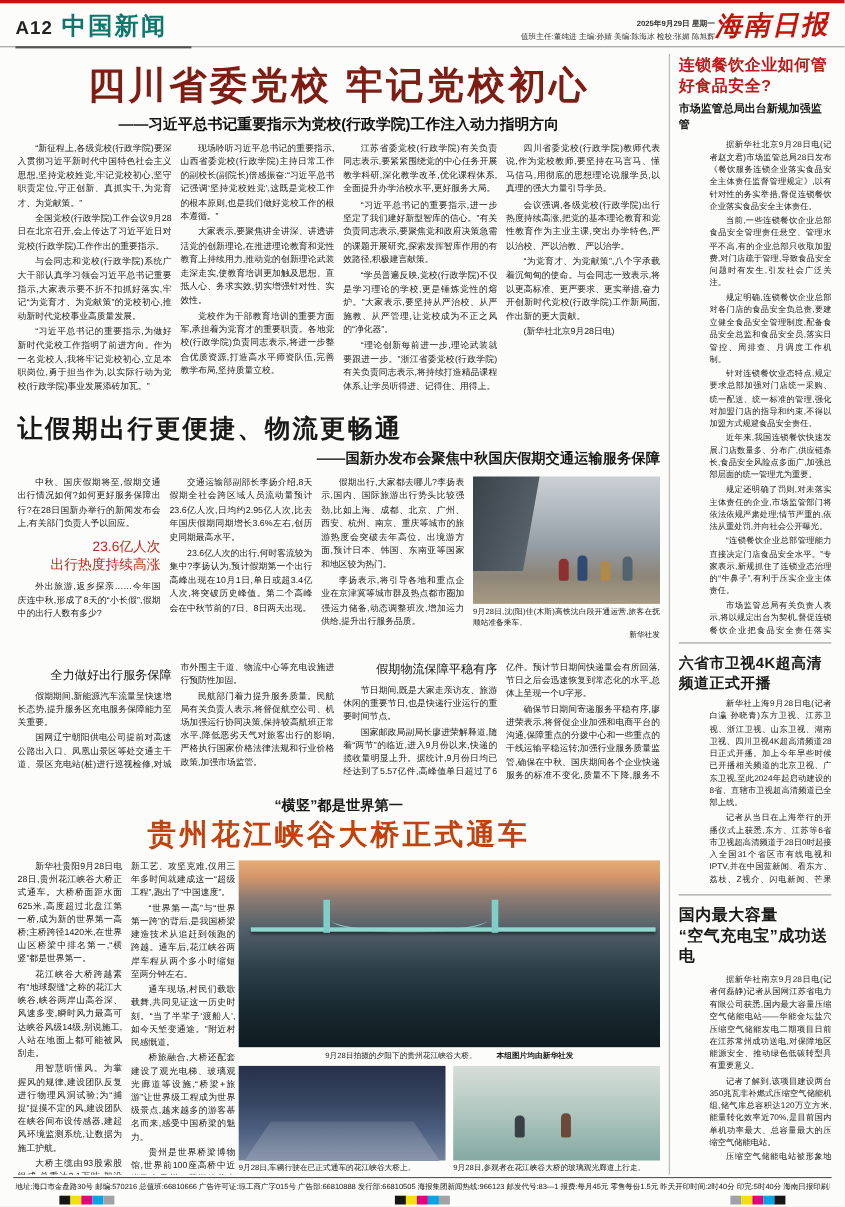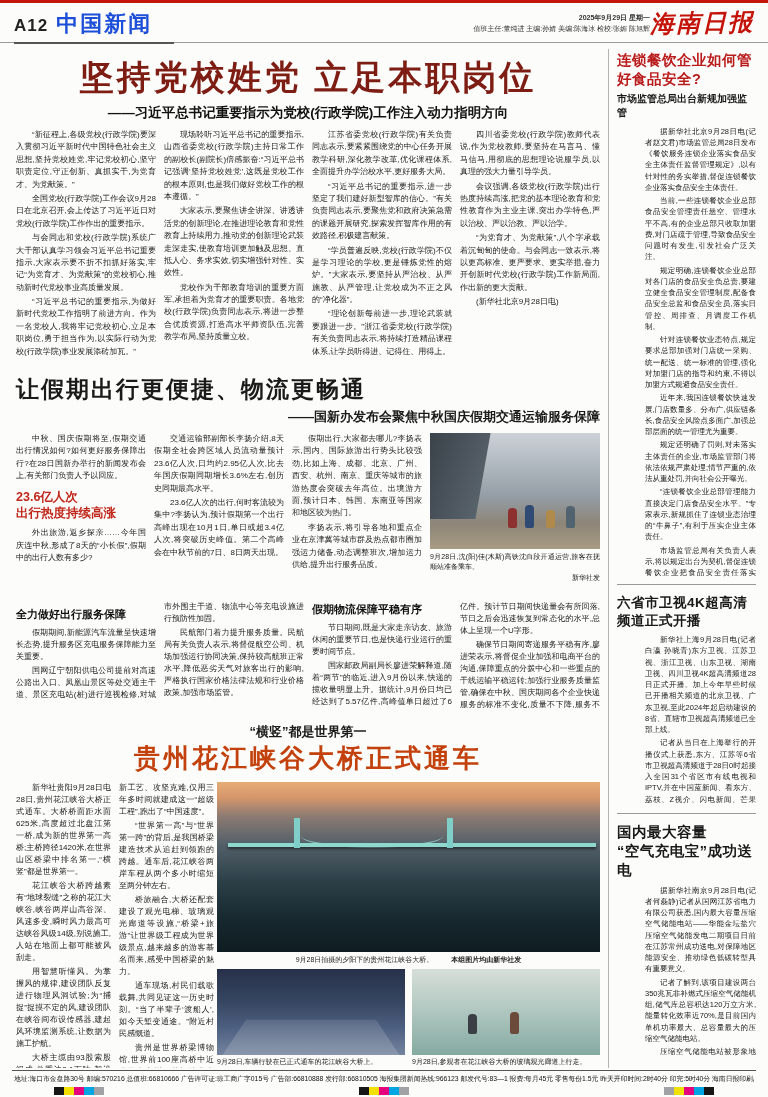--- a/index.html
+++ b/index.html
@@ -7,22 +7,22 @@
   body { font-family:"Liberation Sans","DejaVu Sans",sans-serif; color:#1a1a1a; }
   .page { width:768px; height:1097px; background:#fcfcfa; margin:0 auto; overflow:hidden;
           display:flex; flex-direction:column; }
   .topline { height:3px; background:#c3170c; flex:none; }
 
   
   header { flex:none; display:flex; justify-content:space-between; align-items:flex-end;
            padding:4px 14px 3px 14px; border-bottom:1px solid #9a9a9a; position:relative; }
   header .left { display:flex; align-items:baseline; gap:8px; }
   .pageno { font-size:17px; font-weight:bold; color:#222; letter-spacing:1px; }
-  .section { font-size:22px; font-weight:bold; color:#1d4ed8; letter-spacing:2px; }
-  header .right { display:flex; align-items:center; }
+  .section { font-size:22px; font-weight:bold; color:#0f766e; letter-spacing:2px; }
+  header .right { display:flex; align-items:flex-end; }
   .meta { text-align:right; font-size:7px; line-height:1.6; color:#333; }
   .meta .date { font-weight:bold; }
   .brand { font-family:"DejaVu Serif","Liberation Serif",serif; font-style:italic; font-weight:bold;
            font-size:24px; color:#c41309; transform:rotate(-1deg); letter-spacing:2px; }
   .hdr-underline { position:absolute; left:14px; bottom:-2px; width:160px; height:2px; background:#555; }
 
   
   .content { flex:1; display:flex; padding:6px 12px 0 16px; overflow:hidden; }
   .main-col { width:592px; flex:none; padding-right:8px; }
   .sidebar  { flex:1; border-left:1px solid #b3b3b3; padding-left:8px; overflow:hidden; }
@@ -38,21 +38,21 @@
                letter-spacing:3px; margin:6px 0 3px; }
   .story1 h2 { text-align:center; font-size:13.5px; font-weight:bold; color:#111; margin:0 0 7px; }
   .s1body { height:236px; overflow:hidden; font-size:8px; line-height:1.55; }
 
   
   .story2 h1 { font-size:23px; font-weight:bold; letter-spacing:2px; margin:9px 0 3px; }
   .story2 h2 { text-align:right; font-size:13px; font-weight:bold; margin:0 0 7px; }
   .row1 { display:flex; gap:8px; height:164px; overflow:hidden; }
   .s2left { flex:1; column-count:3; column-gap:8px; font-size:8px; line-height:1.55; }
   .s2fig { width:170px; flex:none; }
-  .subhead { font-weight:bold; text-align:left; text-indent:0; color:#111;
+  .subhead { font-weight:normal; text-align:right; text-indent:0; color:#111;
              font-size:11px; margin:5px 0 4px; column-span:none; }
   .subhead.red { color:#c0281c; font-size:12.5px; line-height:1.35; white-space:pre-line; margin:6px 0 5px; }
   .s2bottom { height:116px; overflow:hidden; font-size:8px; line-height:1.5; margin-top:4px; }
 
   
   .kicker { text-align:center; font-weight:bold; font-size:13px; margin-top:6px; }
   .story3 h1 { text-align:center; font-size:26px; font-weight:bold; color:#c2410c;
                letter-spacing:3px; margin:0 0 6px; }
   .s3body { display:flex; gap:3px; height:308px; overflow:hidden; }
   .s3text { width:198px; flex:none; font-size:8px; line-height:1.5; }
@@ -136,21 +136,21 @@
       <div class="brand">海南日报</div>
     </div>
     <div class="hdr-underline"></div>
   </header>
 
   <div class="content">
 
     <main class="main-col">
 
       <section class="story1">
-        <h1>坚持党校姓党 立足本职岗位</h1>
+        <h1>四川省委党校 牢记党校初心</h1>
         <h2>——习近平总书记重要指示为党校(行政学院)工作注入动力指明方向</h2>
         <div class="flow cols4 s1body">
             <p>“新征程上,各级党校(行政学院)要深入贯彻习近平新时代中国特色社会主义思想,坚持党校姓党,牢记党校初心,坚守职责定位,守正创新、真抓实干,为党育才、为党献策。”</p>
             <p>全国党校(行政学院)工作会议9月28日在北京召开,会上传达了习近平近日对党校(行政学院)工作作出的重要指示。</p>
             <p>与会同志和党校(行政学院)系统广大干部认真学习领会习近平总书记重要指示,大家表示要不折不扣抓好落实,牢记“为党育才、为党献策”的党校初心,推动新时代党校事业高质量发展。</p>
             <p>“习近平总书记的重要指示,为做好新时代党校工作指明了前进方向。作为一名党校人,我将牢记党校初心,立足本职岗位,勇于担当作为,以实际行动为党校(行政学院)事业发展添砖加瓦。”</p>
             <p>现场聆听习近平总书记的重要指示,山西省委党校(行政学院)主持日常工作的副校长(副院长)倍感振奋:“习近平总书记强调‘坚持党校姓党’,这既是党校工作的根本原则,也是我们做好党校工作的根本遵循。”</p>
             <p>大家表示,要聚焦讲全讲深、讲透讲活党的创新理论,在推进理论教育和党性教育上持续用力,推动党的创新理论武装走深走实,使教育培训更加触及思想、直抵人心、务求实效,切实增强针对性、实效性。</p>
             <p>党校作为干部教育培训的重要方面军,承担着为党育才的重要职责。各地党校(行政学院)负责同志表示,将进一步整合优质资源,打造高水平师资队伍,完善教学布局,坚持质量立校。</p>
             <p>江苏省委党校(行政学院)有关负责同志表示,要紧紧围绕党的中心任务开展教学科研,深化教学改革,优化课程体系,全面提升办学治校水平,更好服务大局。</p>
@@ -214,22 +214,22 @@
       <section class="story3">
         <div class="kicker">“横竖”都是世界第一</div>
         <h1>贵州花江峡谷大桥正式通车</h1>
         <div class="s3body">
           <div class="flow cols2 s3text">
               <p>新华社贵阳9月28日电 28日,贵州花江峡谷大桥正式通车。大桥桥面距水面625米,高度超过北盘江第一桥,成为新的世界第一高桥;主桥跨径1420米,在世界山区桥梁中排名第一,“横竖”都是世界第一。</p>
               <p>花江峡谷大桥跨越素有“地球裂缝”之称的花江大峡谷,峡谷两岸山高谷深、风速多变,瞬时风力最高可达峡谷风级14级,别说施工,人站在地面上都可能被风刮走。</p>
               <p>用智慧听懂风。为掌握风的规律,建设团队反复进行物理风洞试验;为“捕捉”捉摸不定的风,建设团队在峡谷间布设传感器,建起风环境监测系统,让数据为施工护航。</p>
               <p>大桥主缆由93股索股组成,总重达2.1万吨,架设精度要求极高。建设者创新工艺、攻坚克难,仅用三年多时间就建成这一“超级工程”,跑出了“中国速度”。</p>
               <p>“世界第一高”与“世界第一跨”的背后,是我国桥梁建造技术从追赶到领跑的跨越。通车后,花江峡谷两岸车程从两个多小时缩短至两分钟左右。</p>
+              <p>通车现场,村民们载歌载舞,共同见证这一历史时刻。“当了半辈子‘渡船人’,如今天堑变通途。”附近村民感慨道。</p>
               <p>桥旅融合,大桥还配套建设了观光电梯、玻璃观光廊道等设施,“桥梁+旅游”让世界级工程成为世界级景点,越来越多的游客慕名而来,感受中国桥梁的魅力。</p>
-              <p>通车现场,村民们载歌载舞,共同见证这一历史时刻。“当了半辈子‘渡船人’,如今天堑变通途。”附近村民感慨道。</p>
               <p>贵州是世界桥梁博物馆,世界前100座高桥中近半数在贵州。花江峡谷大桥的建成通车,再次刷新了世界桥梁史的纪录。</p>
             </div>
           <div class="s3photos">
             <div class="photo bridge-main">
               <div class="cable"></div>
               <div class="deck"></div>
               <div class="tower t1"></div>
               <div class="tower t2"></div>
             </div>
             <div class="capline">

